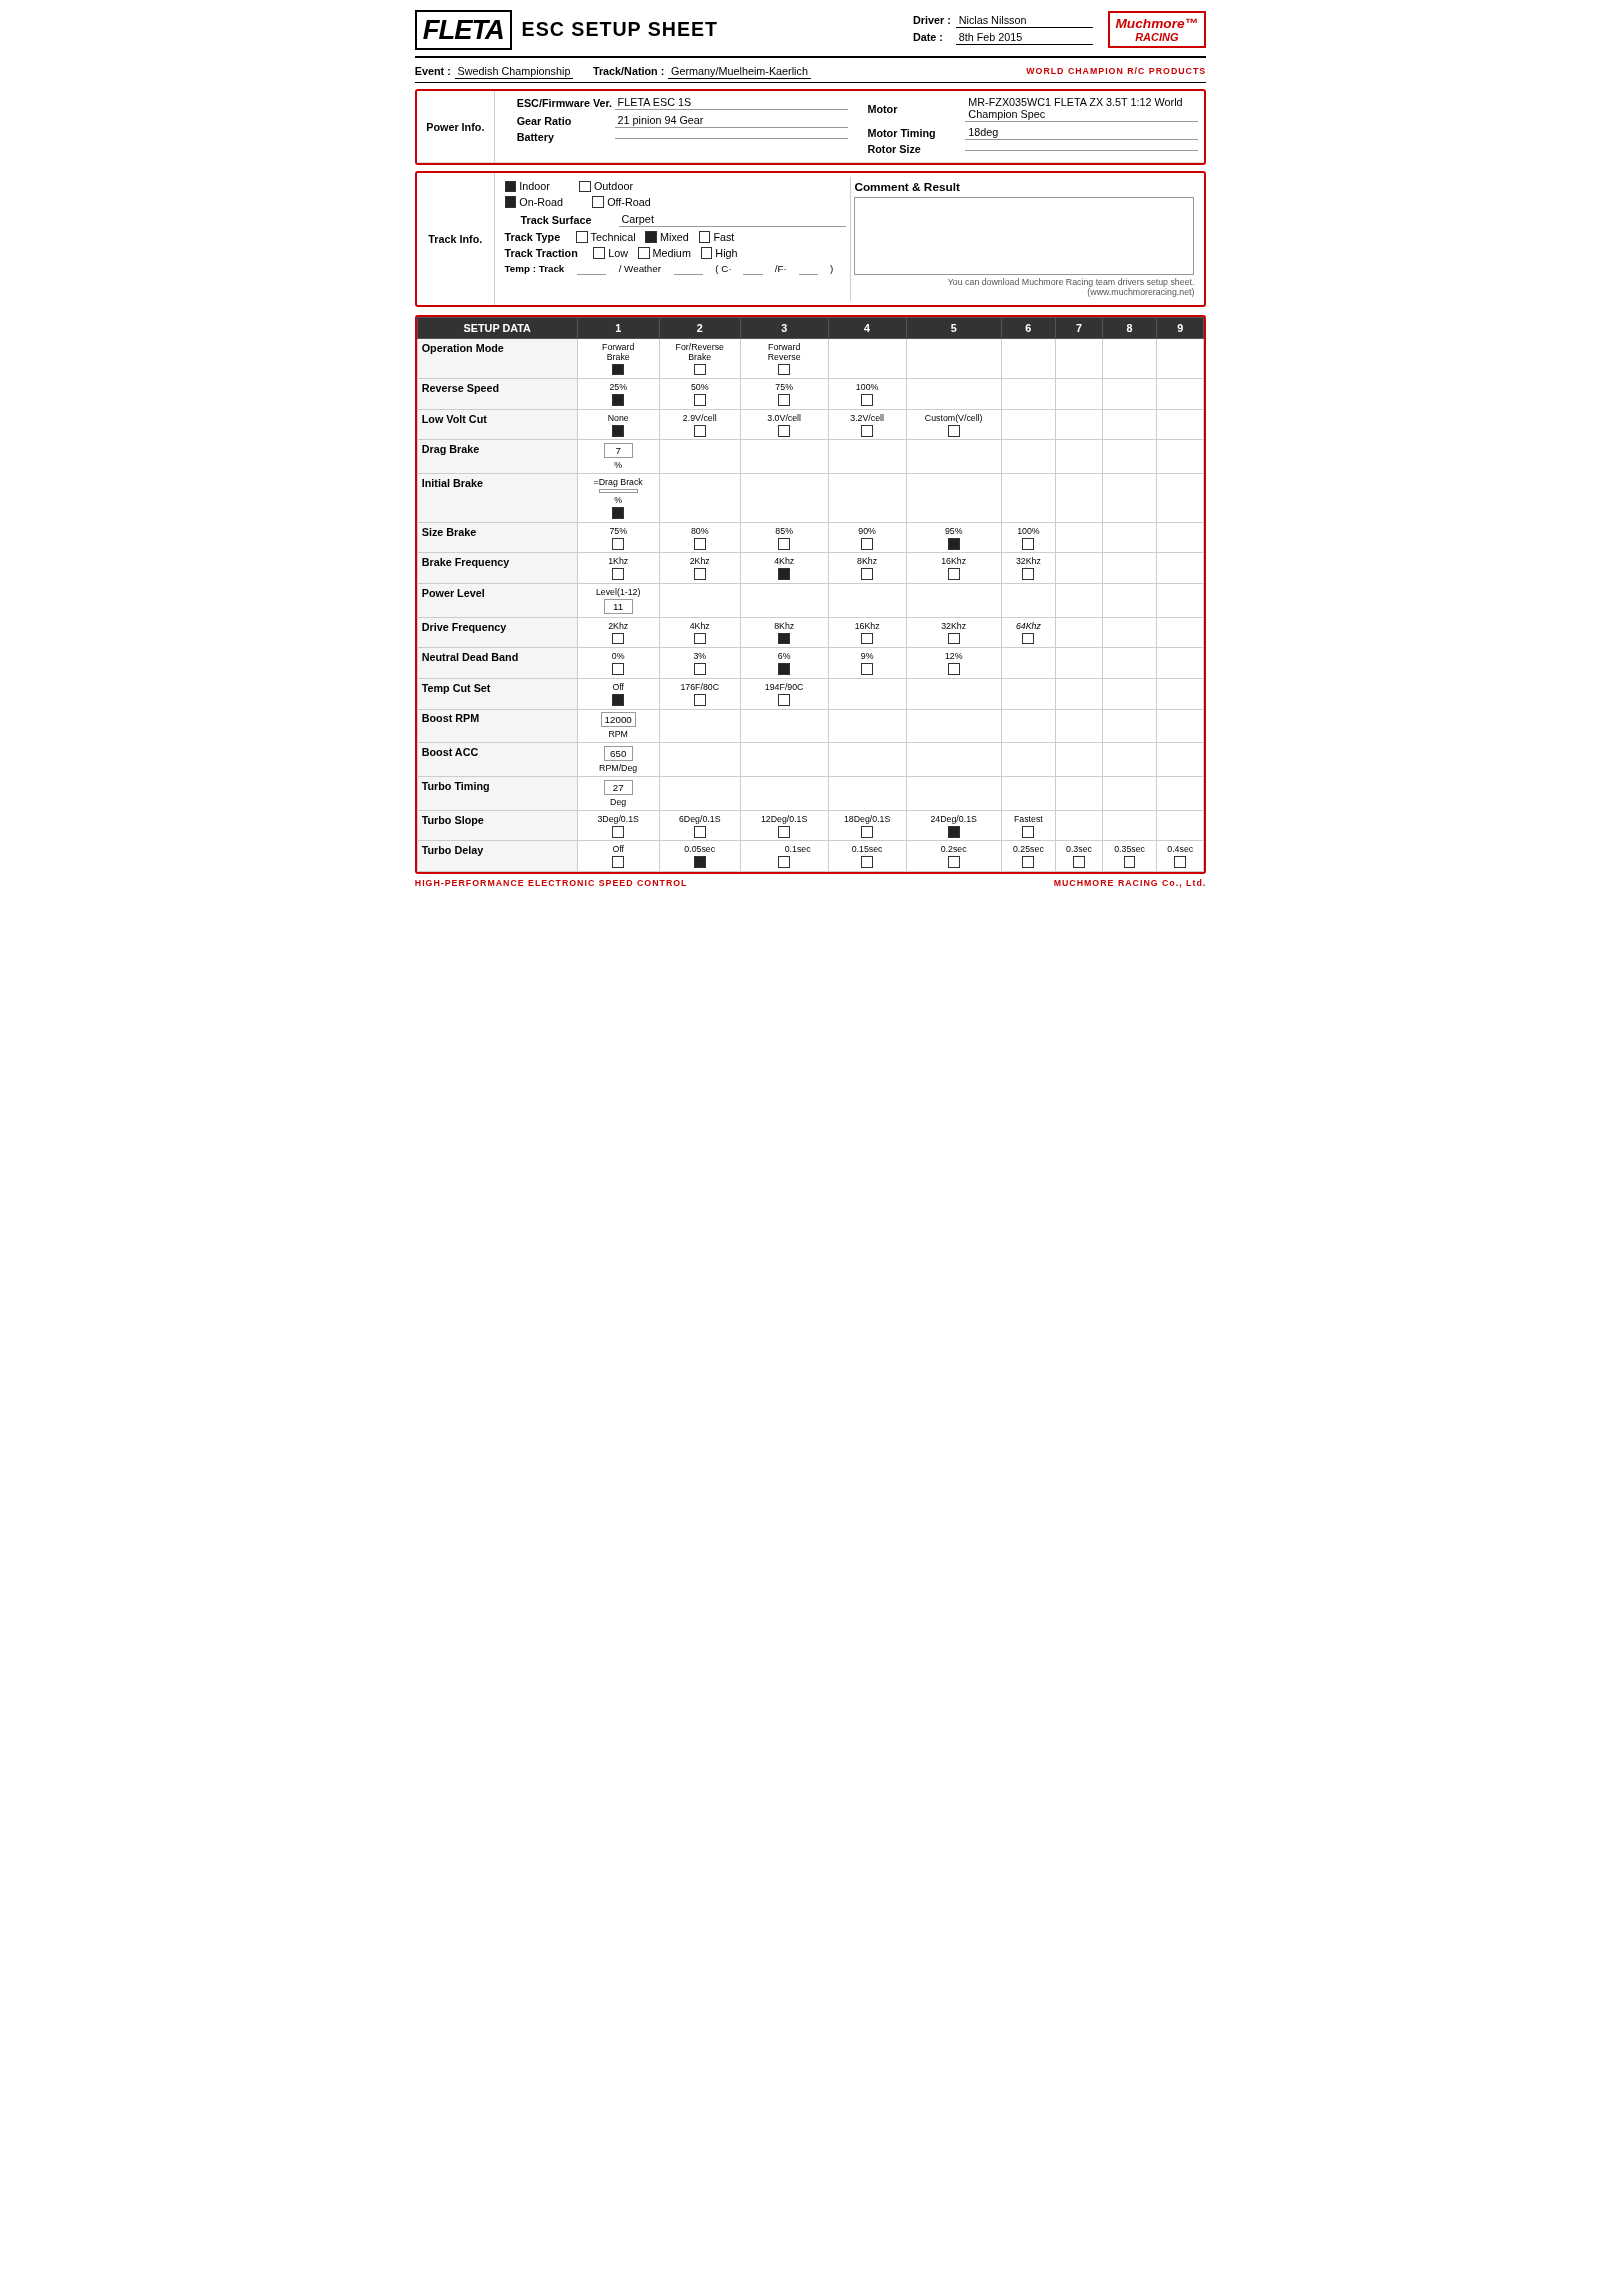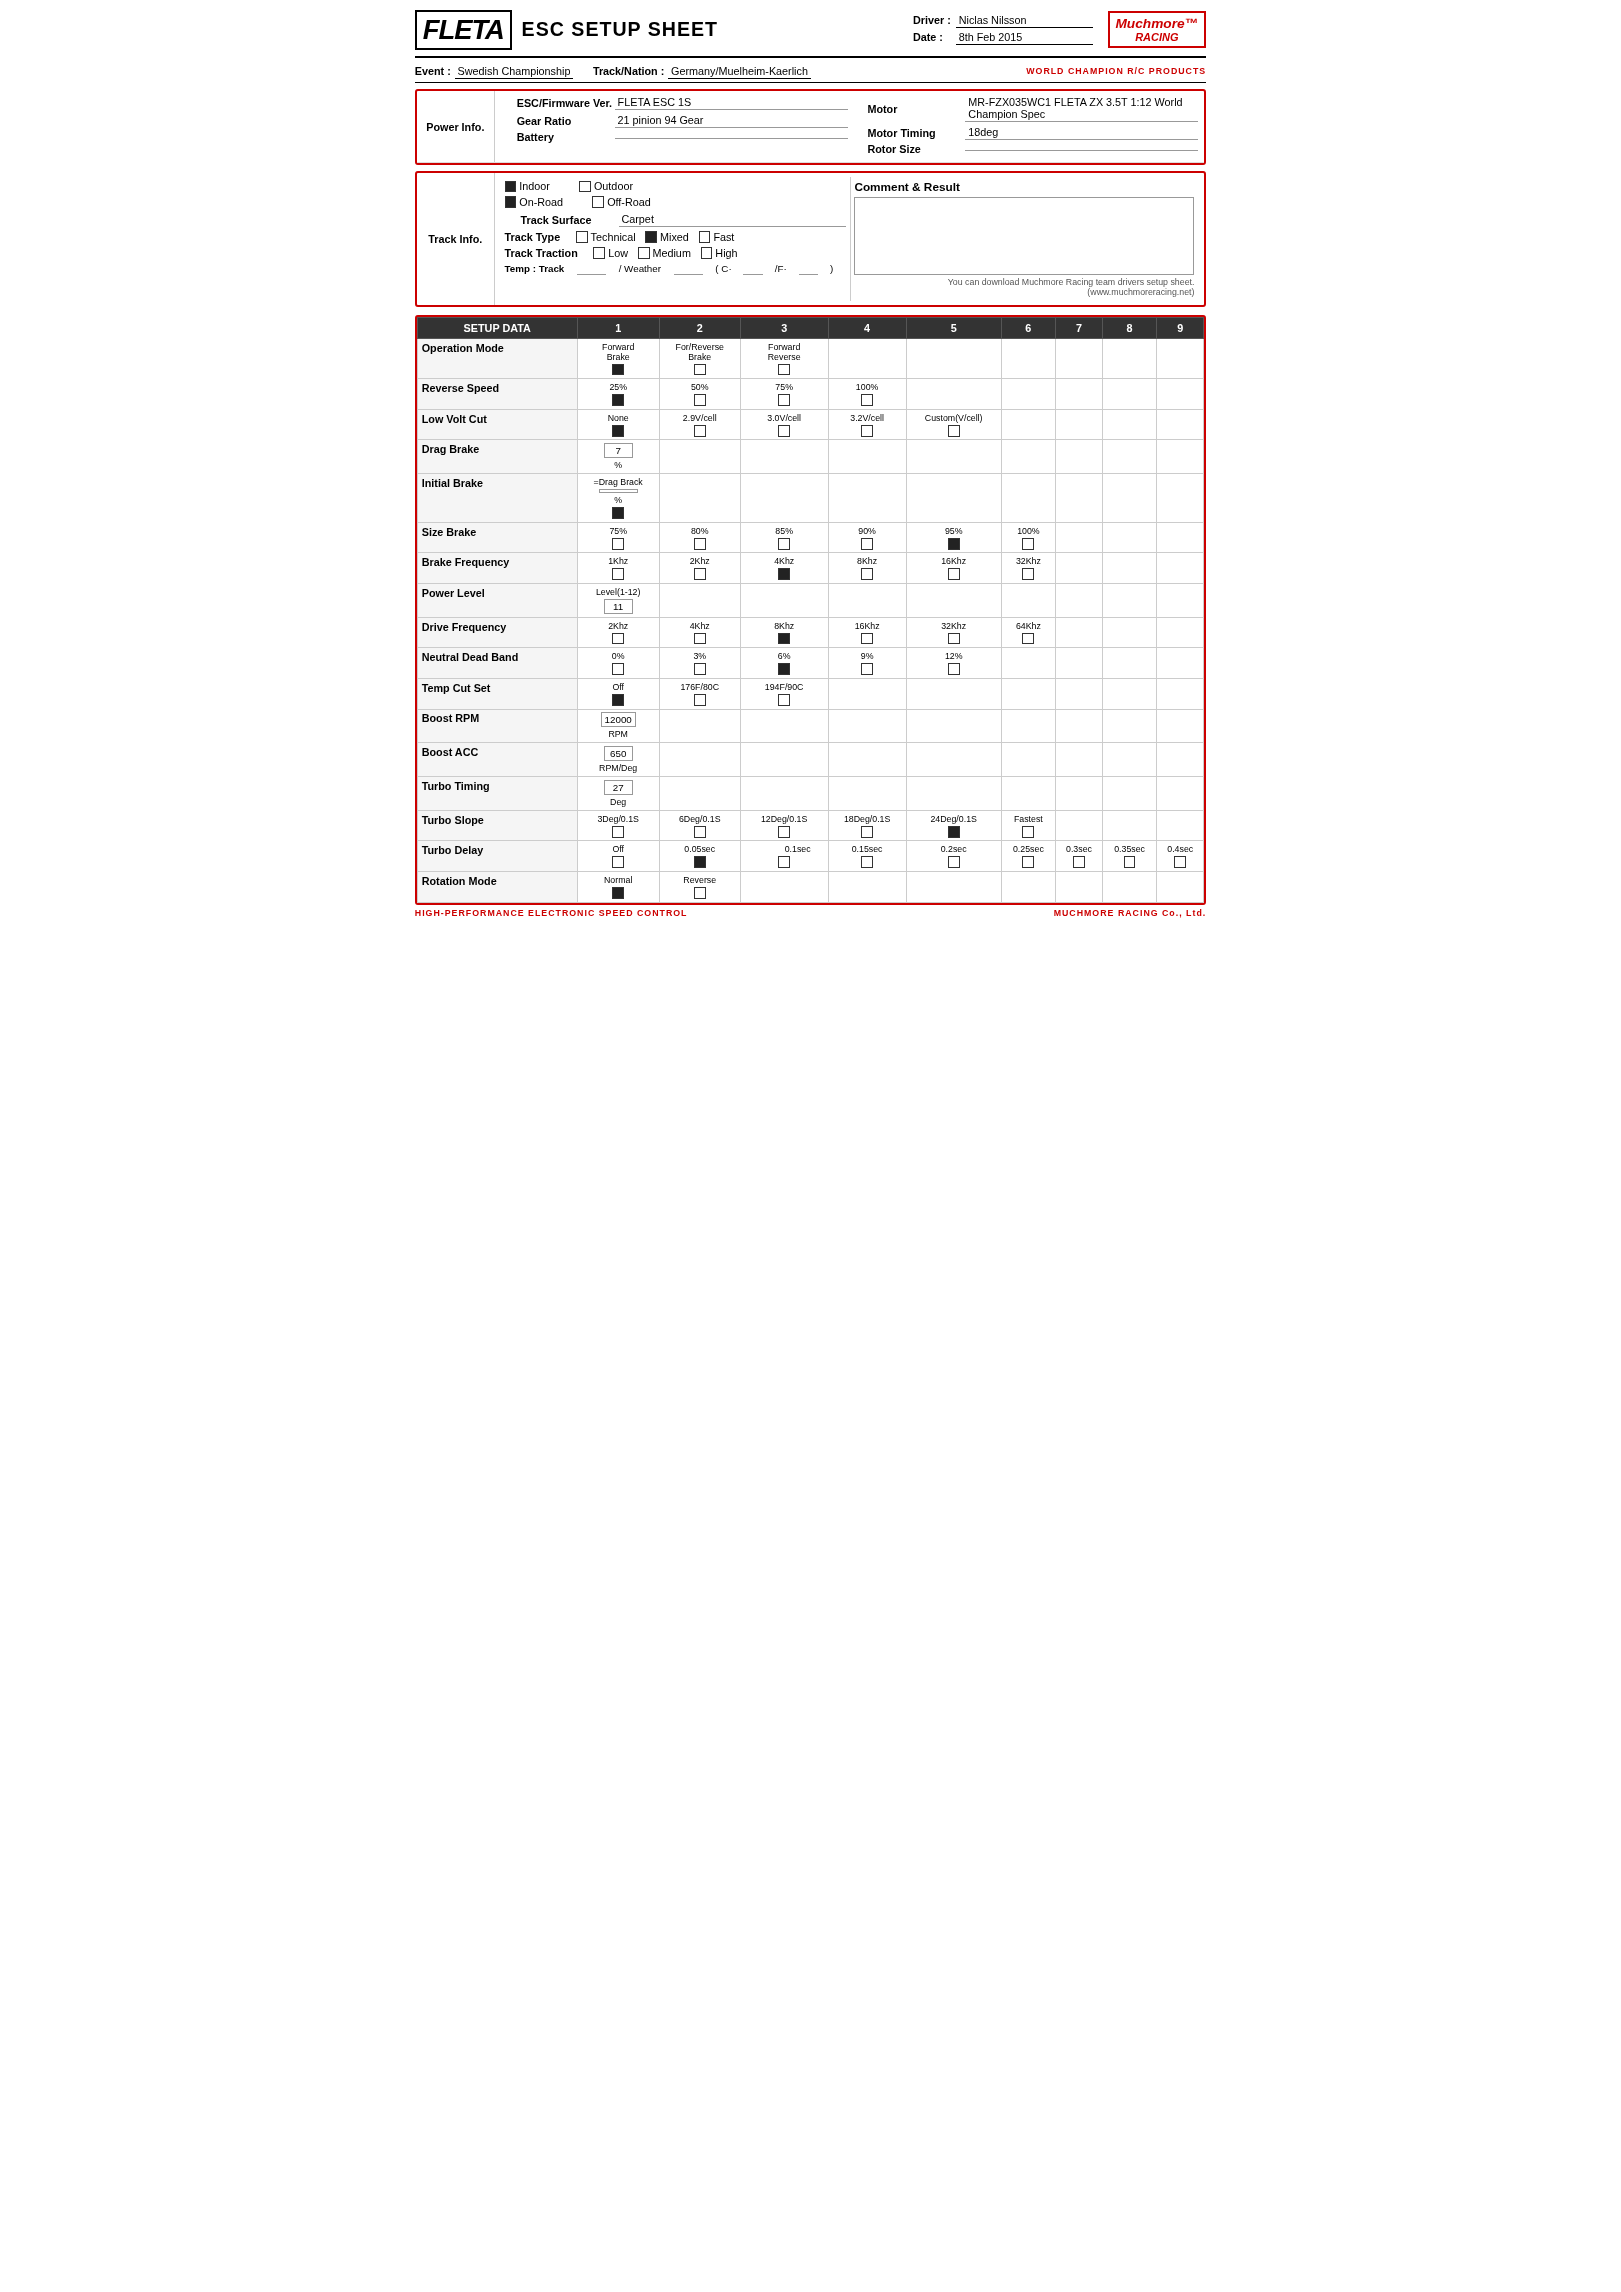--- a/index.html
+++ b/index.html
@@ -680,21 +680,21 @@
             </div>
           </td>
           <td style="text-align: center; vertical-align: top; padding: 2.9px 2px;">
             <div class="cell-option">
               <div class="opt-label" style="white-space: pre-line;">32Khz</div>
               <div class="checkbox"></div>
             </div>
           </td>
           <td style="text-align: center; vertical-align: top; padding: 2.9px 2px;">
             <div class="cell-option">
-              <div class="opt-label" style="white-space: pre-line;">64Khz</div>
+              <div class="opt-label" style="white-space: pre-line; font-style: italic;">64Khz</div>
               <div class="checkbox"></div>
             </div>
           </td>
           <td style="text-align: center; vertical-align: top; padding: 2.9px 2px;"></td>
           <td style="text-align: center; vertical-align: top; padding: 2.9px 2px;"></td>
           <td style="text-align: center; vertical-align: top; padding: 2.9px 2px;"></td>
         </tr>
         <tr>
           <td class="row-label">Neutral Dead Band</td>
           <td style="text-align: center; vertical-align: top; padding: 2.9px 2px;">
@@ -901,42 +901,20 @@
               <div class="opt-label" style="white-space: pre-line;">0.35sec</div>
               <div class="checkbox"></div>
             </div>
           </td>
           <td style="text-align: center; vertical-align: top; padding: 2.9px 2px;">
             <div class="cell-option">
               <div class="opt-label" style="white-space: pre-line;">0.4sec</div>
               <div class="checkbox"></div>
             </div>
           </td>
-        </tr>
-        <tr>
-          <td class="row-label">Rotation Mode</td>
-          <td style="text-align: center; vertical-align: top; padding: 2.9px 2px;">
-            <div class="cell-option">
-              <div class="opt-label" style="white-space: pre-line;">Normal</div>
-              <div class="checkbox checked"></div>
-            </div>
-          </td>
-          <td style="text-align: center; vertical-align: top; padding: 2.9px 2px;">
-            <div class="cell-option">
-              <div class="opt-label" style="white-space: pre-line;">Reverse</div>
-              <div class="checkbox"></div>
-            </div>
-          </td>
-          <td style="text-align: center; vertical-align: top; padding: 2.9px 2px;"></td>
-          <td style="text-align: center; vertical-align: top; padding: 2.9px 2px;"></td>
-          <td style="text-align: center; vertical-align: top; padding: 2.9px 2px;"></td>
-          <td style="text-align: center; vertical-align: top; padding: 2.9px 2px;"></td>
-          <td style="text-align: center; vertical-align: top; padding: 2.9px 2px;"></td>
-          <td style="text-align: center; vertical-align: top; padding: 2.9px 2px;"></td>
-          <td style="text-align: center; vertical-align: top; padding: 2.9px 2px;"></td>
         </tr>
       </tbody>
   </table>
 </div>
 
 <div class="footer-bar">
   <span>HIGH-PERFORMANCE ELECTRONIC SPEED CONTROL</span>
   <span>MUCHMORE RACING Co., Ltd.</span>
 </div>
 

